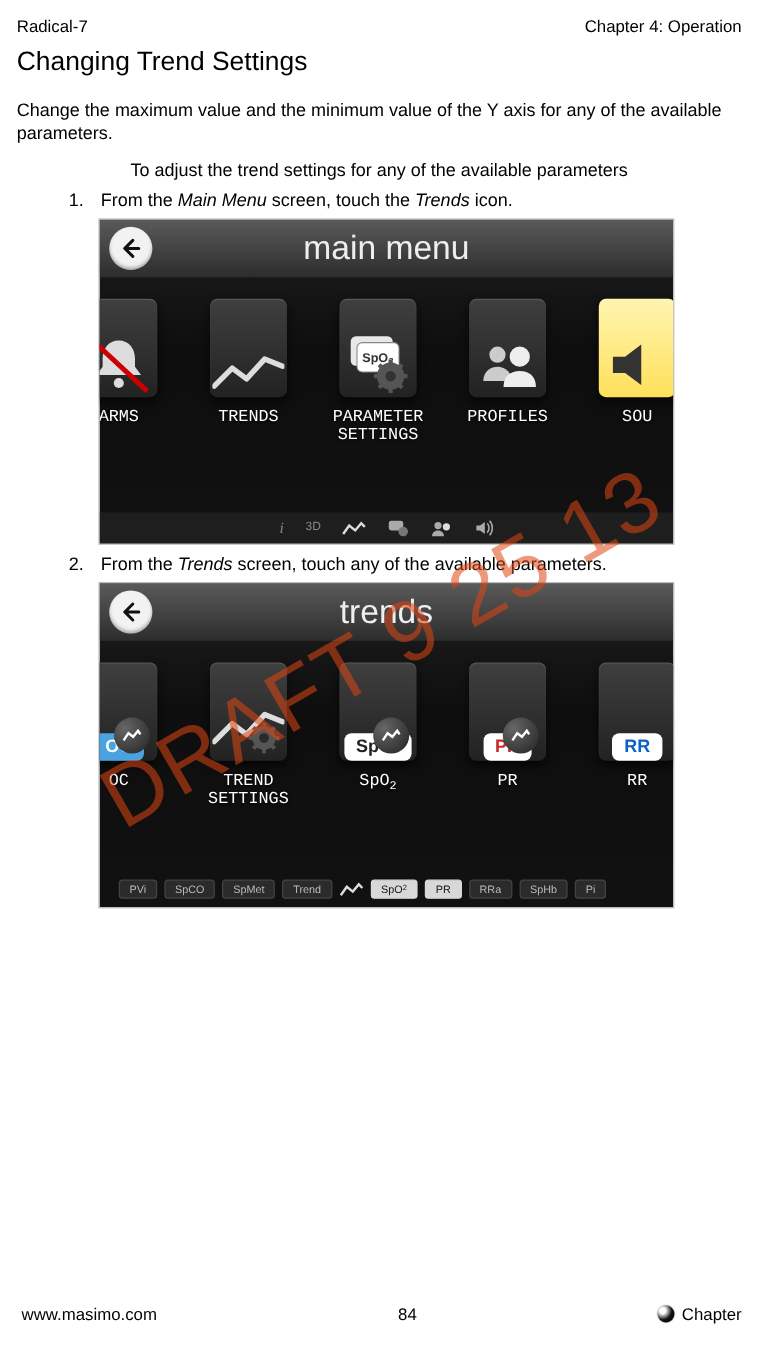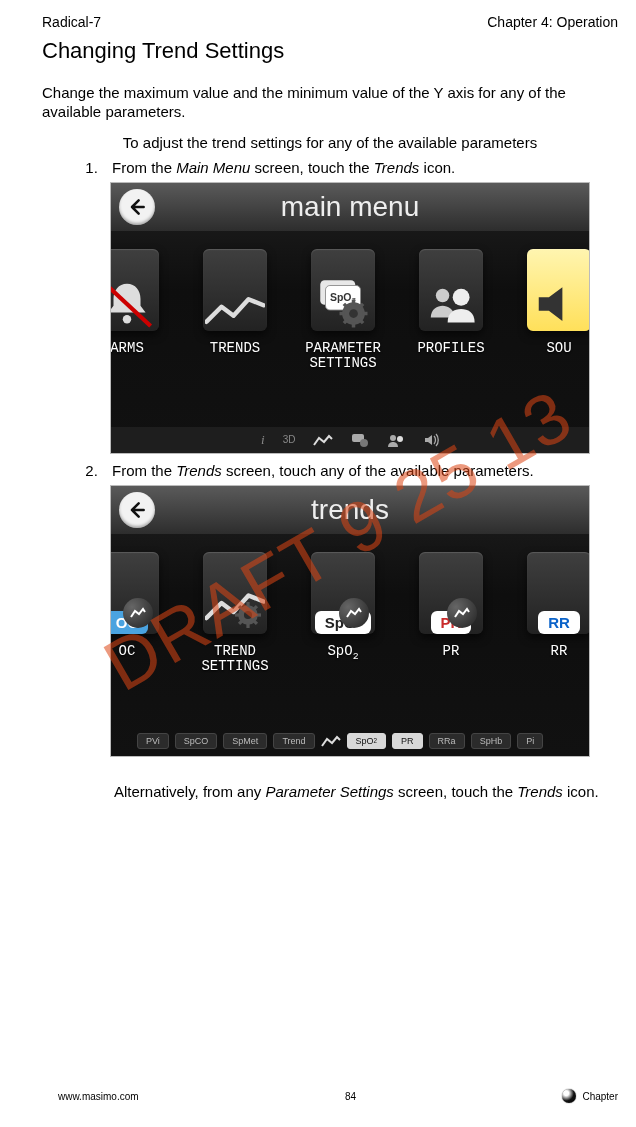--- a/index.html
+++ b/index.html
@@ -7,25 +7,24 @@
     padding: 0;
     font-family: "Segoe UI", "Helvetica Neue", Arial, sans-serif;
     background: #fff;
     color: #000;
     width: 636px;
     height: 1127px;
     box-sizing: border-box;
     position: relative;
   }
   .page {
-    padding: 12px 18px 0 2px;
+    padding: 12px 18px 0 14px;
     box-sizing: border-box;
     position: relative;
     height: 100%;
-    margin-left: 40px;
   }
   .top-row {
     display: flex;
     justify-content: space-between;
     font-size: 14px;
     font-weight: 400;
     margin-top: 2px;
   }
   .section-title {
     font-size: 22px;
@@ -147,21 +146,21 @@
     gap: 18px;
     padding-left: 150px;
     color: #888;
     font-size: 13px;
   }
 
   
   .pill-bar {
     position: absolute;
     bottom: 4px;
-    left: 10px;
+    left: 0;
     right: 0;
     height: 22px;
     display: flex;
     align-items: center;
     gap: 6px;
     padding-left: 16px;
   }
   .pill {
     height: 14px;
     padding: 0 8px;
@@ -185,21 +184,21 @@
   }
 
   .footer-row {
     position: absolute;
     bottom: 24px;
     left: 18px;
     right: 18px;
     display: flex;
     justify-content: space-between;
     align-items: center;
-    font-size: 10px;
+    font-size: 14px;
   }
   .footer-brand {
     display: flex;
     align-items: center;
     gap: 6px;
   }
   .brand-dot {
     width: 14px; height: 14px;
     border-radius: 50%;
     background: radial-gradient(circle at 30% 30%, #fff 0%, #fff 18%, #111 55%, #000 100%);
@@ -474,23 +473,20 @@
           </svg>
         <span class="pill active">SpO<span class="sub">2</span></span>
         <span class="pill active">PR</span>
         <span class="pill">RRa</span>
         <span class="pill">SpHb</span>
         <span class="pill">Pi</span>
       </div>
     </div>
   </div>
 
-  <div class="alt-text">
-    <span>Alternatively, from any </span><span class="italic">Parameter Settings</span><span> screen, touch the </span><span class="italic">Trends</span><span> icon.</span>
-  </div>
 
   <div class="watermark">DRAFT 9 25 13</div>
 
   <div class="footer-row">
     <span>www.masimo.com</span>
     <span>84</span>
     <span class="footer-brand">
       <span class="brand-dot"></span>
       <span>Chapter</span>
     </span>

